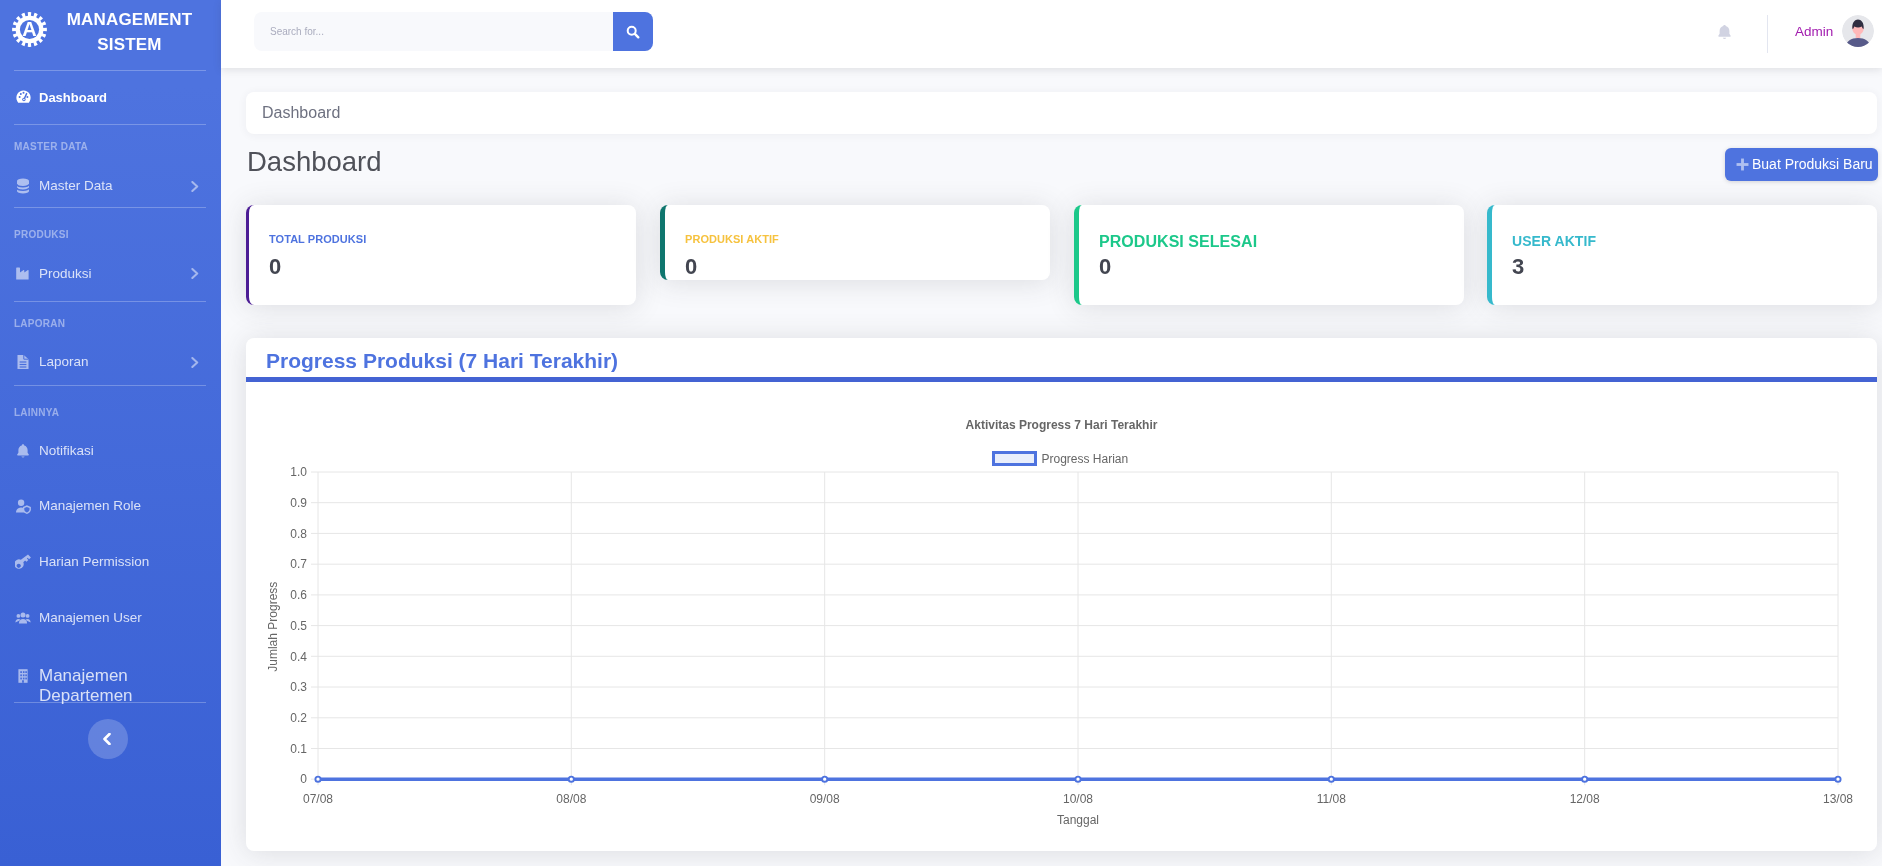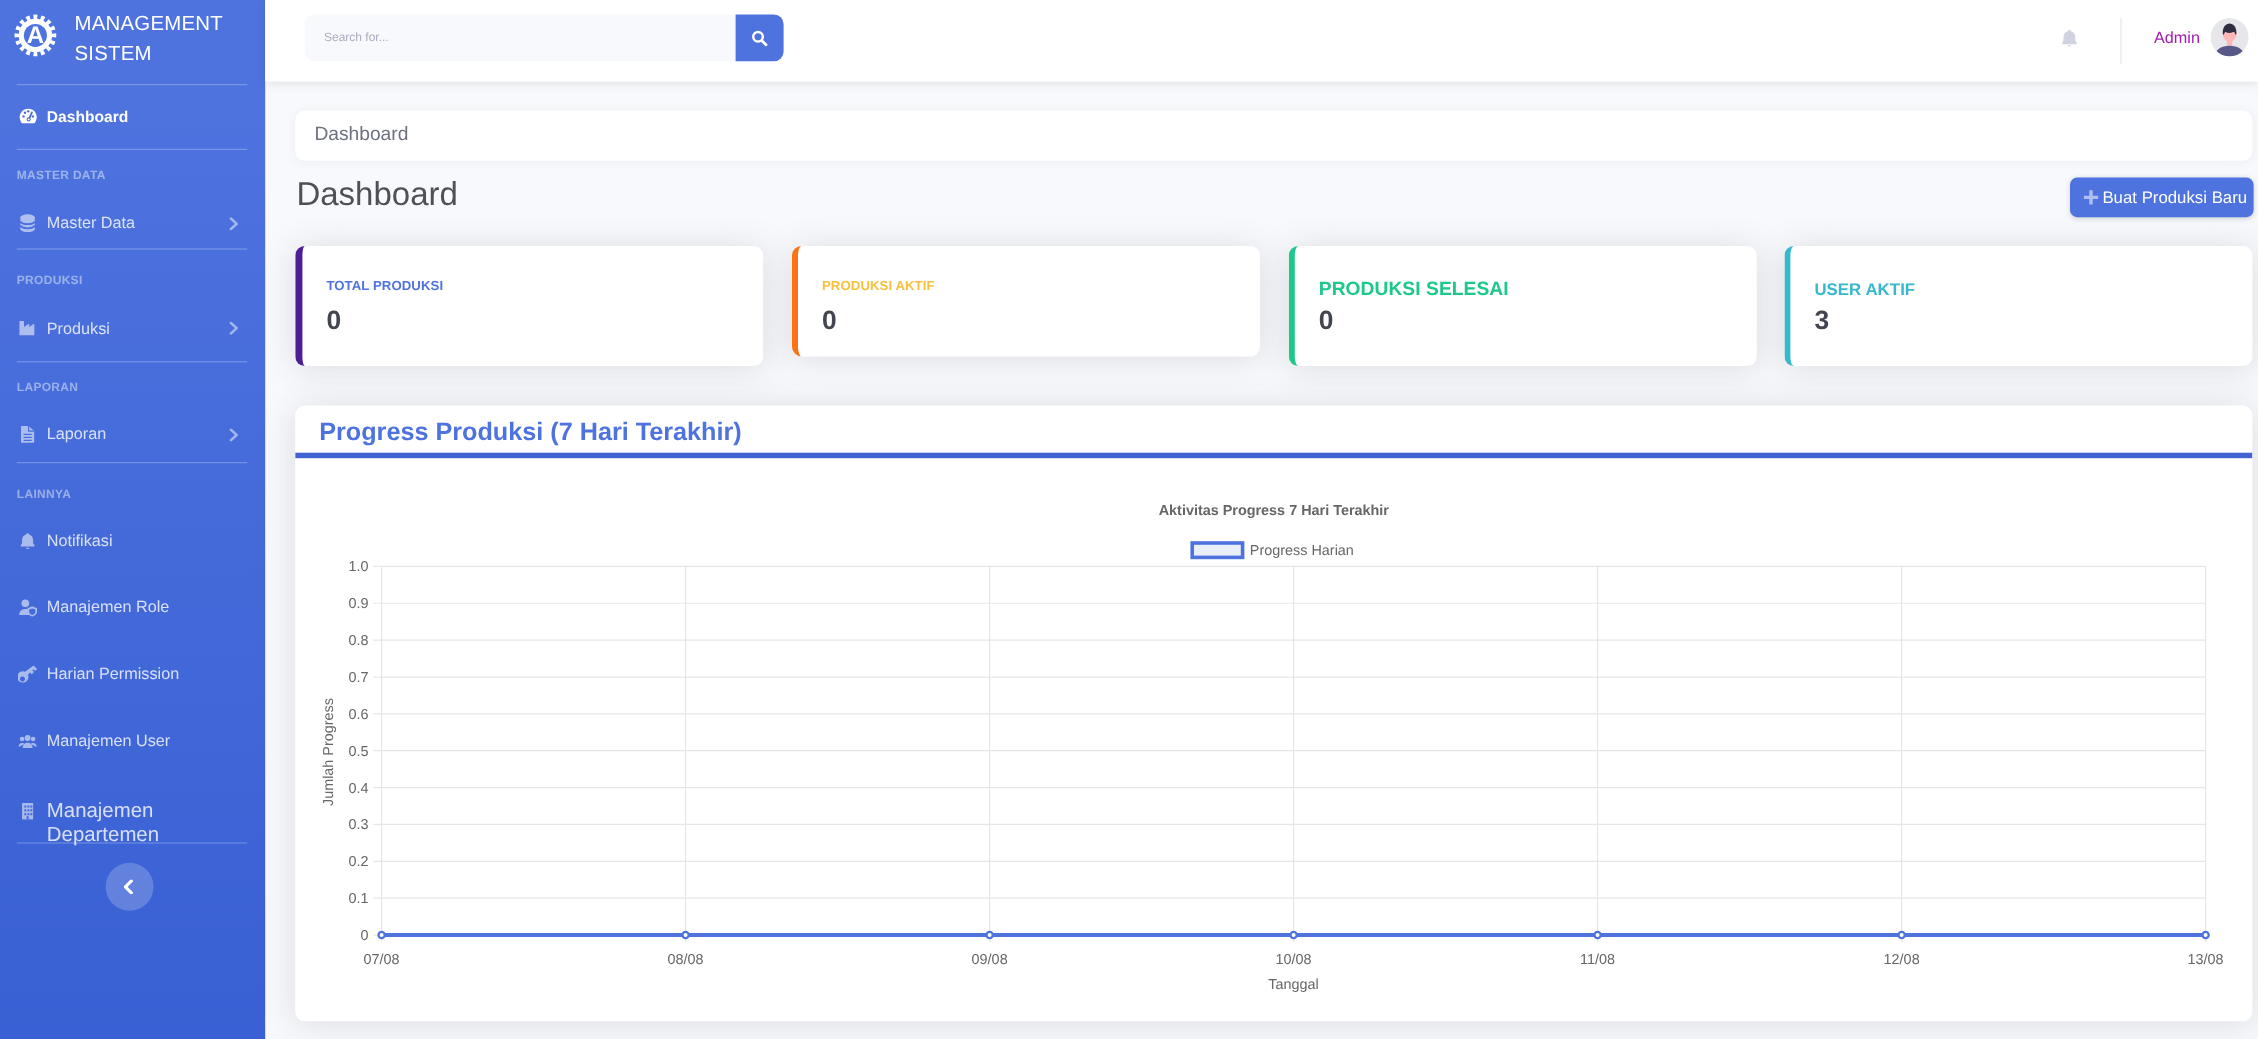--- a/index.html
+++ b/index.html
@@ -4,21 +4,21 @@
 *{margin:0;padding:0;box-sizing:border-box}
 body{width:1882px;height:866px;font-family:'Liberation Sans',sans-serif;overflow:hidden;position:relative;background:#f8f9fc}
 </style></head>
 <body>
 <div style="position:absolute;left:0;top:0;width:221px;height:866px;background:linear-gradient(180deg,#4e73df 10%,#3960d4 100%)">
     <svg style="position:absolute;left:0px;top:0px" width="59" height="59" viewBox="0 0 59 59">
       <path d="M46.81,27.73A17.40,17.40 0 0 1 46.81,31.27L43.33,30.92A13.90,13.90 0 0 1 42.82,33.48L46.17,34.49A17.40,17.40 0 0 1 44.81,37.76L41.73,36.10A13.90,13.90 0 0 1 40.28,38.28L42.99,40.49A17.40,17.40 0 0 1 40.49,42.99L38.28,40.28A13.90,13.90 0 0 1 36.10,41.73L37.76,44.81A17.40,17.40 0 0 1 34.49,46.17L33.48,42.82A13.90,13.90 0 0 1 30.92,43.33L31.27,46.81A17.40,17.40 0 0 1 27.73,46.81L28.08,43.33A13.90,13.90 0 0 1 25.52,42.82L24.51,46.17A17.40,17.40 0 0 1 21.24,44.81L22.90,41.73A13.90,13.90 0 0 1 20.72,40.28L18.51,42.99A17.40,17.40 0 0 1 16.01,40.49L18.72,38.28A13.90,13.90 0 0 1 17.27,36.10L14.19,37.76A17.40,17.40 0 0 1 12.83,34.49L16.18,33.48A13.90,13.90 0 0 1 15.67,30.92L12.19,31.27A17.40,17.40 0 0 1 12.19,27.73L15.67,28.08A13.90,13.90 0 0 1 16.18,25.52L12.83,24.51A17.40,17.40 0 0 1 14.19,21.24L17.27,22.90A13.90,13.90 0 0 1 18.72,20.72L16.01,18.51A17.40,17.40 0 0 1 18.51,16.01L20.72,18.72A13.90,13.90 0 0 1 22.90,17.27L21.24,14.19A17.40,17.40 0 0 1 24.51,12.83L25.52,16.18A13.90,13.90 0 0 1 28.08,15.67L27.73,12.19A17.40,17.40 0 0 1 31.27,12.19L30.92,15.67A13.90,13.90 0 0 1 33.48,16.18L34.49,12.83A17.40,17.40 0 0 1 37.76,14.19L36.10,17.27A13.90,13.90 0 0 1 38.28,18.72L40.49,16.01A17.40,17.40 0 0 1 42.99,18.51L40.28,20.72A13.90,13.90 0 0 1 41.73,22.90L44.81,21.24A17.40,17.40 0 0 1 46.17,24.51L42.82,25.52A13.90,13.90 0 0 1 43.33,28.08Z" fill="#fff"></path>
       <circle cx="29.5" cy="29.5" r="9.6" fill="#4e73df"></circle>
       <text x="29.5" y="36.2" text-anchor="middle" font-family="Liberation Sans, sans-serif" font-size="20" font-weight="700" fill="#fff">A</text>
     </svg>
-<div style="position:absolute;left:62px;top:7px;width:135px;text-align:left;font-size:17px;font-weight:400;letter-spacing:0.2px;color:#fff;line-height:25px">MANAGEMENT SISTEM</div>
+<div style="position:absolute;left:62px;top:7px;width:135px;text-align:center;font-size:17px;font-weight:700;letter-spacing:0.2px;color:#fff;line-height:25px">MANAGEMENT SISTEM</div>
 <div style="position:absolute;left:14px;right:15px;top:70px;height:1px;background:rgba(255,255,255,0.25)"></div>
 <svg style="position:absolute;left:15px;top:89px;opacity:1" width="16" height="16" viewBox="0 0 16 16">
       <path d="M8.5,1.6 a7.1,7.1 0 0 1 6.2,10.6 l-0.9,1.5 H3.2 l-0.9,-1.5 A7.1,7.1 0 0 1 8.5,1.6 Z" fill="#fff"></path>
 <circle cx="4.6" cy="8" r="1" fill="#4b70de"></circle>
       <circle cx="5.8" cy="4.9" r="1" fill="#4b70de"></circle>
       <circle cx="8.5" cy="3.8" r="1" fill="#4b70de"></circle>
       <circle cx="12.4" cy="8" r="1" fill="#4b70de"></circle>
 <path d="M11.6,4.6 L9.3,9.8" stroke="#4b70de" stroke-width="1.5" stroke-linecap="round"></path>
       <circle cx="8.9" cy="10.5" r="1.7" fill="#4b70de"></circle>
       <circle cx="8.9" cy="10.5" r="0.8" fill="#fff"></circle>
@@ -141,25 +141,25 @@
 <div style="position:absolute;left:246px;top:92px;width:1631px;height:42px;background:#fff;border-radius:8px;box-shadow:0 1px 10px rgba(58,59,69,0.06)"></div>
 <div style="position:absolute;left:262px;top:92px;height:42px;line-height:42px;font-size:16px;color:#6e7180">Dashboard</div>
 <div style="position:absolute;left:247px;top:146px;font-size:27.5px;color:#4f5159">Dashboard</div>
 <div style="position:absolute;left:1725px;top:148px;width:153px;height:33px;background:#4e73df;border-radius:6px;box-shadow:0 1px 4px rgba(58,59,69,0.2)">
   <svg style="position:absolute;left:11px;top:10px;opacity:0.55" width="13" height="13" viewBox="0 0 12 12">
       <line x1="6" y1="0.5" x2="6" y2="11.5" stroke="#fff" stroke-width="2.6"></line>
       <line x1="0.5" y1="6" x2="11.5" y2="6" stroke="#fff" stroke-width="2.6"></line>
     </svg>
   <div style="position:absolute;left:27px;top:0;height:33px;line-height:33px;font-size:14px;color:#fff">Buat Produksi Baru</div>
 </div>
-<div style="position:absolute;left:246px;top:205px;width:390px;height:100px;background:#fff;border-radius:8px;border-left:6px solid #4c1d95;box-shadow:0 2px 28px 0 rgba(58,59,69,0.15)">
+<div style="position:absolute;left:246px;top:205px;width:390px;height:100px;background:#fff;border-radius:8px;border-left:3px solid #4c1d95;box-shadow:0 2px 28px 0 rgba(58,59,69,0.15)">
 <div style="position:absolute;left:20px;top:28px;font-size:11px;font-weight:700;letter-spacing:0.05px;color:#4e73df">TOTAL PRODUKSI</div>
 <div style="position:absolute;left:20px;top:49px;font-size:22px;font-weight:700;color:#434651">0</div>
 </div>
-<div style="position:absolute;left:660px;top:205px;width:390px;height:92px;background:#fff;border-radius:8px;border-left:5px solid #f97316;box-shadow:0 2px 28px 0 rgba(58,59,69,0.15)">
+<div style="position:absolute;left:660px;top:205px;width:390px;height:75px;background:#fff;border-radius:8px;border-left:5px solid #0f766e;box-shadow:0 2px 28px 0 rgba(58,59,69,0.15)">
 <div style="position:absolute;left:20px;top:28px;font-size:11px;font-weight:700;letter-spacing:0.05px;color:#f6c23e">PRODUKSI AKTIF</div>
 <div style="position:absolute;left:20px;top:49px;font-size:22px;font-weight:700;color:#434651">0</div>
 </div>
 <div style="position:absolute;left:1074px;top:205px;width:390px;height:100px;background:#fff;border-radius:8px;border-left:5px solid #1cc88a;box-shadow:0 2px 28px 0 rgba(58,59,69,0.15)">
 <div style="position:absolute;left:20px;top:28px;font-size:16px;font-weight:700;letter-spacing:0.05px;color:#1cc88a">PRODUKSI SELESAI</div>
 <div style="position:absolute;left:20px;top:49px;font-size:22px;font-weight:700;color:#434651">0</div>
 </div>
 <div style="position:absolute;left:1487px;top:205px;width:390px;height:100px;background:#fff;border-radius:8px;border-left:5px solid #36b9cc;box-shadow:0 2px 28px 0 rgba(58,59,69,0.15)">
 <div style="position:absolute;left:20px;top:28px;font-size:14px;font-weight:700;letter-spacing:0.05px;color:#36b9cc">USER AKTIF</div>
 <div style="position:absolute;left:20px;top:49px;font-size:22px;font-weight:700;color:#434651">3</div>

